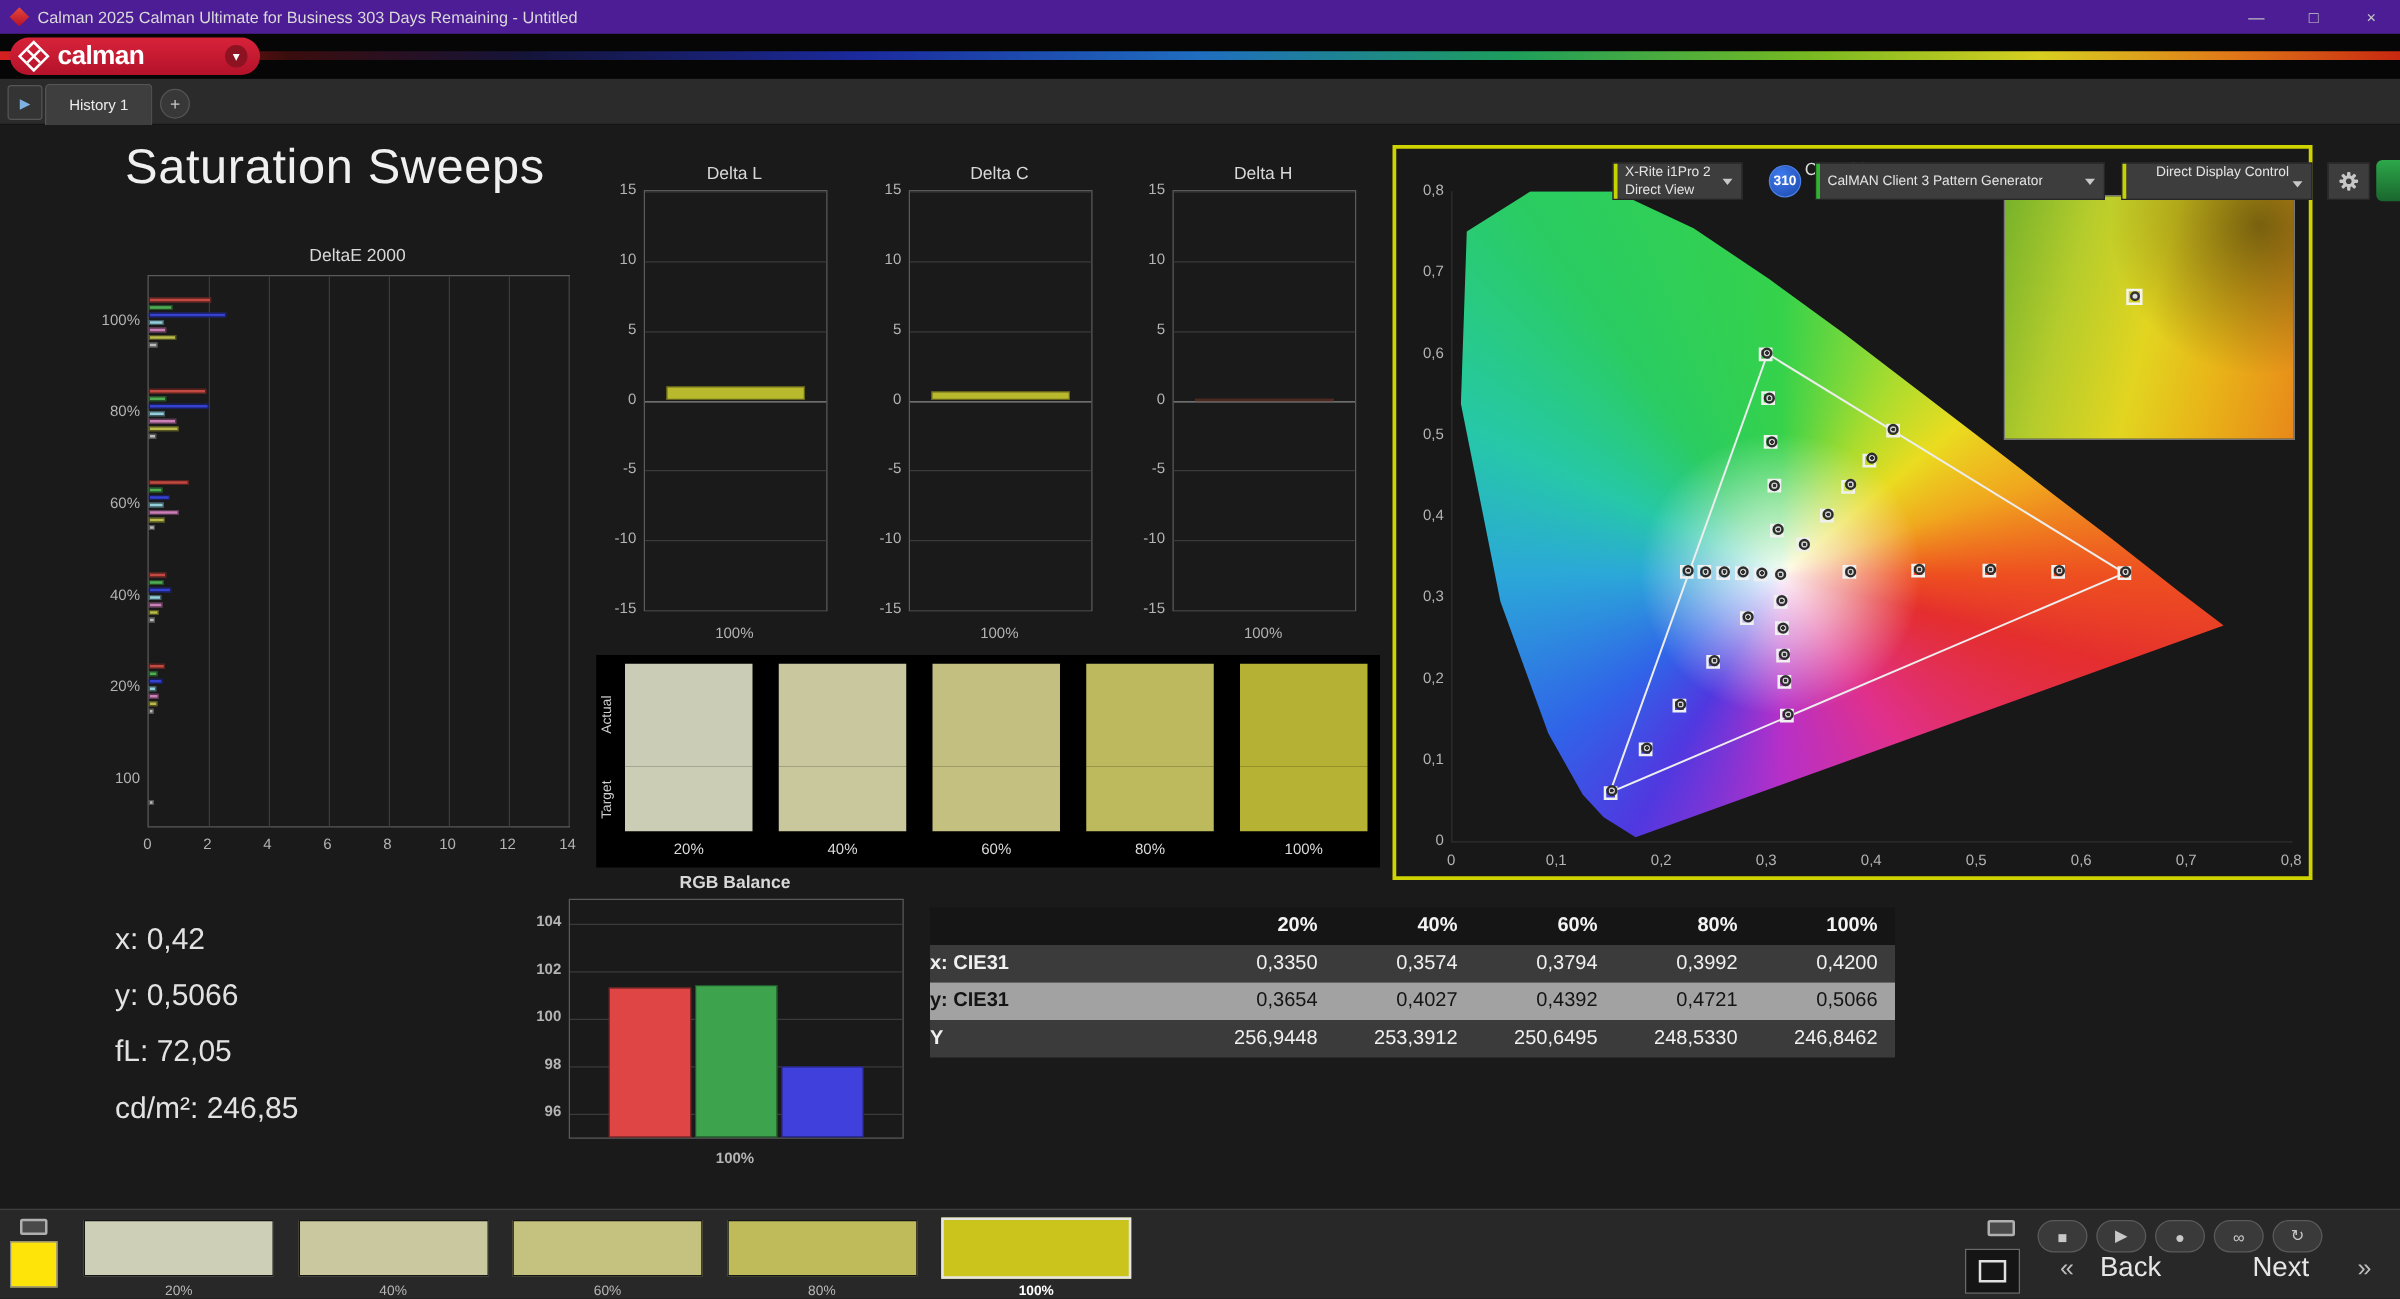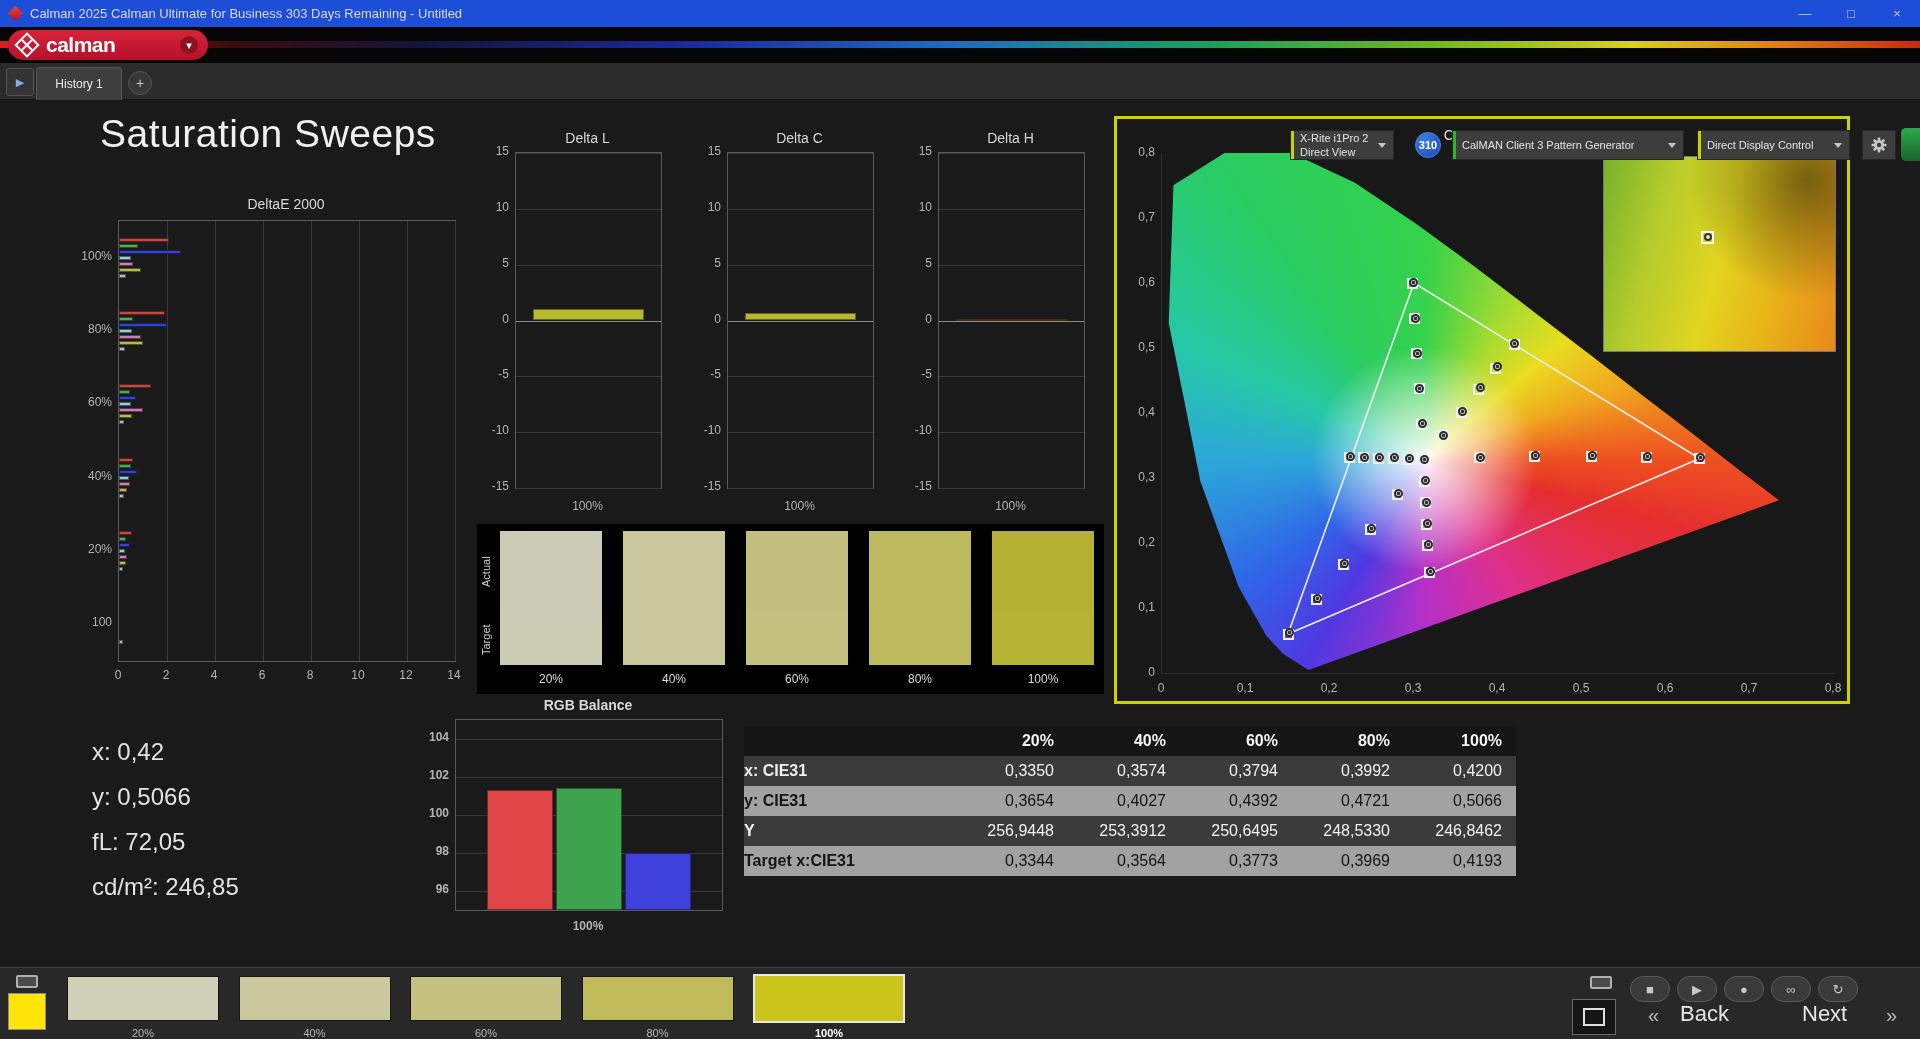--- a/index.html
+++ b/index.html
@@ -2,21 +2,21 @@
 <html><head>
 <meta charset="utf-8">
 <style>
   html,body { margin:0; padding:0; }
   body {
     width:1920px; height:1039px; position:relative; overflow:hidden;
     background:#1a1a1a; font-family:"Liberation Sans","DejaVu Sans",sans-serif;
     color:#ddd; -webkit-font-smoothing:antialiased;
   }
   
-  .titlebar { position:absolute; left:0; top:0; width:1920px; height:27px; background:#1d4ed8; display:flex; align-items:center; z-index:20; }
+  .titlebar { position:absolute; left:0; top:0; width:1920px; height:27px; background:#4c1d95; display:flex; align-items:center; z-index:20; }
   .app-icon { width:11px; height:11px; margin:0 9px 0 10px; background:linear-gradient(135deg,#e8483a,#b31028); transform:rotate(45deg); }
   .title-text { font-size:13px; color:#d9d9d9; white-space:nowrap; }
   .win-controls { margin-left:auto; display:flex; height:100%; }
   .win-btn { width:46px; height:100%; display:flex; align-items:center; justify-content:center; color:#c8c8c8; font-size:13px; }
   
   .logo-bar { position:absolute; left:0; top:27px; width:1920px; height:36px; background:#060606; z-index:19; }
   .rainbow { position:absolute; left:0; top:14px; height:7px; width:1920px;
     background:linear-gradient(90deg,#d42020 0%,#a81515 6%,#3a0d0d 12%,#14143a 22%,#1b2a9e 36%,#1f6ec0 50%,#1d9e5c 63%,#74b822 75%,#d8cf20 85%,#e07818 93%,#c82810 100%); }
   .logo-pill { position:absolute; left:8px; top:3px; width:200px; height:30px; border-radius:15px; background:linear-gradient(#d8233a,#b3122a); display:flex; align-items:center; padding:0 10px; box-sizing:border-box; }
   .logo-diamond { width:14px; height:14px; border:2px solid #fff; transform:rotate(45deg); position:relative; margin-right:10px; flex:0 0 auto; }
@@ -28,21 +28,21 @@
   .tab-bar { position:absolute; left:0; top:63px; width:1920px; height:36px; background:#2b2b2b; border-bottom:1px solid #141414; z-index:18; }
   .drawer-btn { position:absolute; left:6px; top:5px; width:26px; height:26px; background:#343434; border:1px solid #555; border-radius:3px; color:#7fb2e2; font-size:11px; display:flex; align-items:center; justify-content:center; }
   .tab { position:absolute; left:36px; top:4px; width:84px; height:32px; background:#3e3e3e; border:1px solid #555; border-bottom:none; border-radius:4px 4px 0 0; color:#ececec; font-size:12px; display:flex; align-items:center; justify-content:center; }
   .add-tab { position:absolute; left:128px; top:8px; width:22px; height:22px; border-radius:50%; background:#383838; border:1px solid #555; color:#c8c8c8; font-size:14px; display:flex; align-items:center; justify-content:center; }
   .dd { position:absolute; top:67px; height:30px; background:#3d3d3d; border:1px solid #262626; display:flex; align-items:center; box-sizing:border-box; }
   .dd-accent { position:absolute; left:0; top:0; bottom:0; width:3px; }
   .dd .txt { margin-left:9px; font-size:11px; color:#e4e4e4; line-height:1.3; white-space:nowrap; overflow:hidden; }
   .dd-caret { margin-left:auto; margin-right:7px; width:0; height:0; border-left:4px solid transparent; border-right:4px solid transparent; border-top:5px solid #c8c8c8; flex:0 0 auto; }
   .dd.meter { left:1290px; width:104px; }
   .dd.source { left:1452px; width:232px; }
-  .dd.display { left:1697px; width:153px; }
+  .dd.display { left:1697px; width:153px;flex-direction:column; }
   .badge { position:absolute; left:1415px; top:69px; width:26px; height:26px; border-radius:50%; background:radial-gradient(circle at 35% 30%, #3f7bed, #1c48ad); border:1px solid #4a82e8; color:#fff; font-size:11px; font-weight:bold; display:flex; align-items:center; justify-content:center; box-sizing:border-box; }
   .gear-btn { position:absolute; left:1862px; top:67px; width:34px; height:30px; background:#3d3d3d; border:1px solid #262626; display:flex; align-items:center; justify-content:center; box-sizing:border-box; }
   .edge-sliver { position:absolute; left:1901px; top:65px; width:19px; height:33px; background:linear-gradient(#2da84a,#19662d); border-radius:5px 0 0 5px; }
   
   .page-title { position:absolute; left:100px; top:112px; font-size:39px; font-weight:400; color:#f0f0f0; margin:0; letter-spacing:0.5px; }
   .chart { position:absolute; }
   .chart-title { position:absolute; top:0; text-align:center; font-size:14px; color:#d8d8d8; }
   .plot { position:absolute; border:1px solid #5a5a5a; box-sizing:content-box; }
   .vgrid { position:absolute; top:0; bottom:0; width:1px; background:#3a3a3a; }
   .hgrid { position:absolute; left:0; right:0; height:1px; background:#3a3a3a; }
@@ -488,28 +488,20 @@
       <div class="t-cell">0,5066</div>
     </div>
     <div class="t-row dark">
       <div class="t-cell t-label">Y</div>
       <div class="t-cell">256,9448</div>
       <div class="t-cell">253,3912</div>
       <div class="t-cell">250,6495</div>
       <div class="t-cell">248,5330</div>
       <div class="t-cell">246,8462</div>
     </div>
-    <div class="t-row light">
-      <div class="t-cell t-label">Target x:CIE31</div>
-      <div class="t-cell">0,3344</div>
-      <div class="t-cell">0,3564</div>
-      <div class="t-cell">0,3773</div>
-      <div class="t-cell">0,3969</div>
-      <div class="t-cell">0,4193</div>
-    </div>
   </div>
 
 <div class="bottom-bar" id="bottom-bar">
   <div class="mini-monitor" style="left:16px; top:7px;"></div>
   <div class="patch" style="background: rgb(255, 228, 9);"></div>
 
   <div class="mini-monitor" style="left:1590px; top:8px;"></div>
   <div class="t-btn" style="left:1630px;">■</div>
   <div class="t-btn" style="left:1677px;">▶</div>
   <div class="t-btn" style="left:1724px;">●</div>

